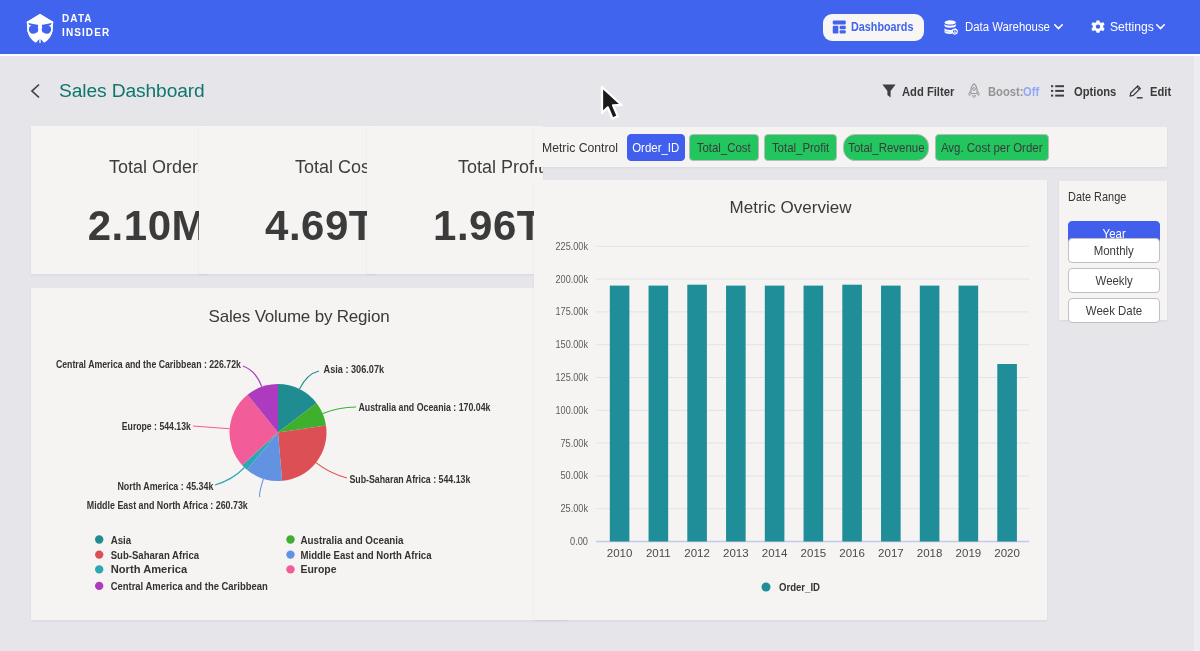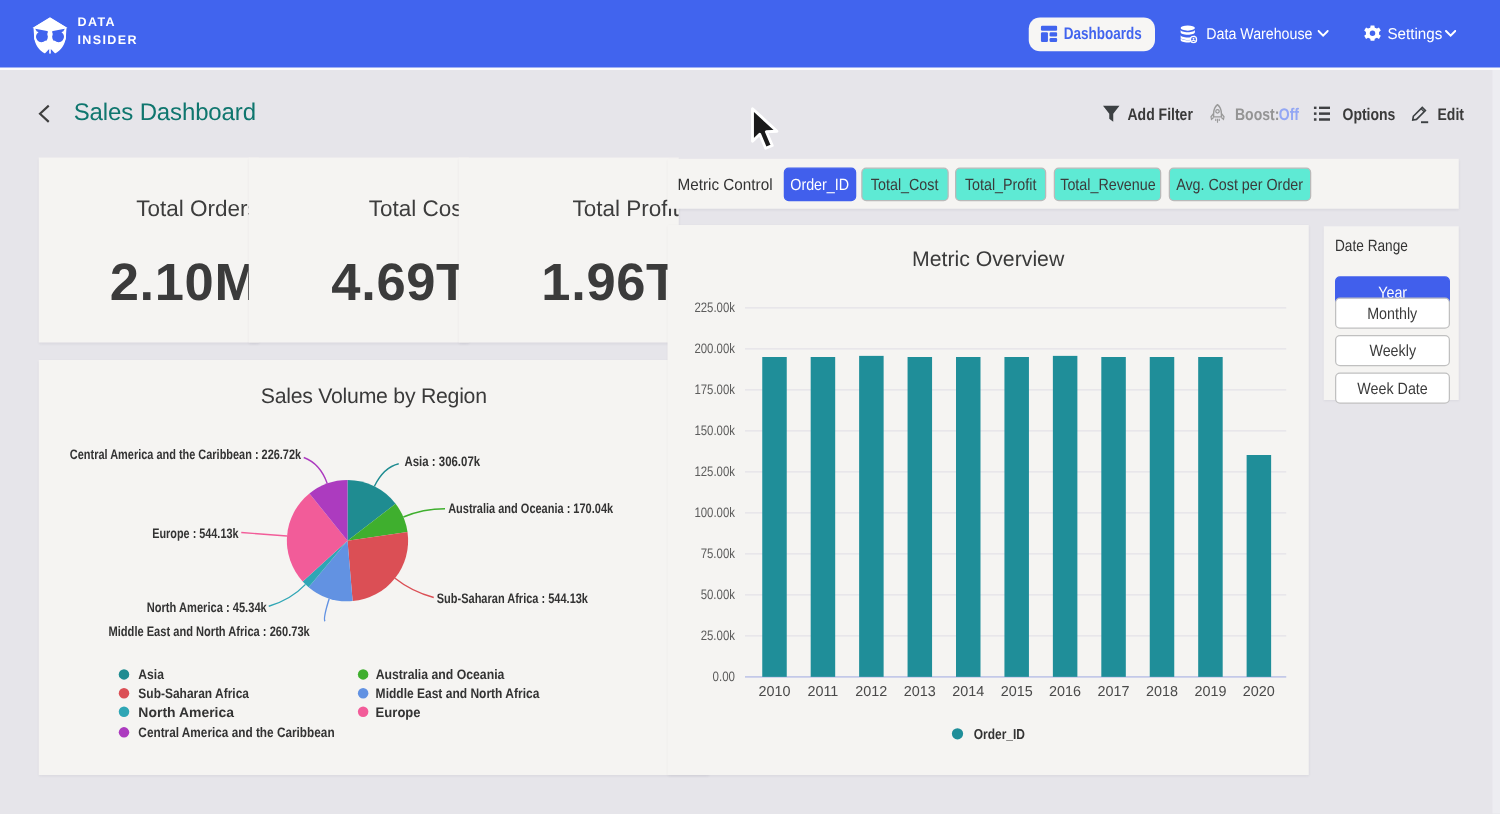--- a/index.html
+++ b/index.html
@@ -13,21 +13,21 @@
 #btn-dash .txt { position:absolute; left:28px; top:5px; color:#4164ee; font-size:13.5px; font-weight:bold; transform:scaleX(0.8); transform-origin:0 50%; white-space:nowrap; }
 .navtxt { position:absolute; top:19.5px; color:#fff; font-size:12.5px; white-space:nowrap; }
 #ptitle { position:absolute; left:59px; top:80px; font-size:19.2px; color:#0f766e; letter-spacing:-0.1px; }
 .hlab { position:absolute; top:84px; font-size:13.5px; font-weight:bold; color:#3a3a3a; transform:scaleX(0.83); transform-origin:0 50%; white-space:nowrap; }
 .card { position:absolute; background:#f5f4f2; box-shadow:0 1px 2px rgba(60,60,90,0.08); }
 .kpi { width:176px; height:148px; top:126px; text-align:right; }
 .kpi .t { position:absolute; width:100%; top:31px; font-size:18px; color:#3d3d3d; }
 .kpi .v { position:absolute; width:100%; top:75.5px; font-size:42px; font-weight:bold; color:#3b3b3b; letter-spacing:0.5px; }
 #mbar { left:534px; top:127px; width:633px; height:40px; }
 #mbar .lbl { position:absolute; left:7.6px; top:13px; font-size:13px; color:#333; transform:scaleX(0.94); transform-origin:0 50%; white-space:nowrap; }
-.mbtn { position:absolute; top:7px; height:27px; border-radius:4px; background:#5eead4; border:1px solid #b9b9b9; color:#3b3b3b; font-size:13px; display:flex; align-items:center; justify-content:center; }
+.mbtn { position:absolute; top:7px; height:27px; border-radius:4px; background:#22c55e; border:1px solid #b9b9b9; color:#3b3b3b; font-size:13px; display:flex; align-items:center; justify-content:center; }
 .mbtn span { transform:scaleX(0.88); white-space:nowrap; }
 .mbtn.sel { background:#415fec; border-color:#415fec; color:#fff; }
 #dr { left:1059px; top:181px; width:108px; height:139px; }
 #dr .lbl { position:absolute; left:9px; top:8px; font-size:13px; color:#333; transform:scaleX(0.84); transform-origin:0 50%; white-space:nowrap; }
 .dbtn { position:absolute; left:9px; width:92px; height:25px; border-radius:4px; background:#fff; border:1px solid #c0c0c0; color:#3b3b3b; font-size:13px; display:flex; align-items:center; justify-content:center; }
 .dbtn span { transform:scaleX(0.88); white-space:nowrap; }
 .dbtn.sel { background:#415fec; border-color:#415fec; color:#fff; }
 #piecard { left:31px; top:288px; width:536px; height:332px; }
 #barcard { left:534px; top:180px; width:513px; height:440px; }
 .ctitle { position:absolute; width:100%; text-align:center; font-size:17px; color:#3a3a3a; }
@@ -130,21 +130,21 @@
   <span class="lbl">Metric Control</span>
   <div class="mbtn sel" style="left:93px; width:58px;">
       <span>Order_ID</span>
     </div>
   <div class="mbtn" style="left:155px; width:70px;">
       <span>Total_Cost</span>
     </div>
   <div class="mbtn" style="left:230px; width:73px;">
       <span>Total_Profit</span>
     </div>
-  <div class="mbtn" style="left:309px; width:86px;">
+  <div class="mbtn" style="left:309px; width:86px;border-radius:12px;">
       <span>Total_Revenue</span>
     </div>
   <div class="mbtn" style="left:401px; width:114px;">
       <span>Avg. Cost per Order</span>
     </div>
 </div>
 
 <div class="card" id="dr">
   <div class="lbl">Date Range</div>
   <div class="dbtn sel" style="top:27.5px;margin-top:12px;">

